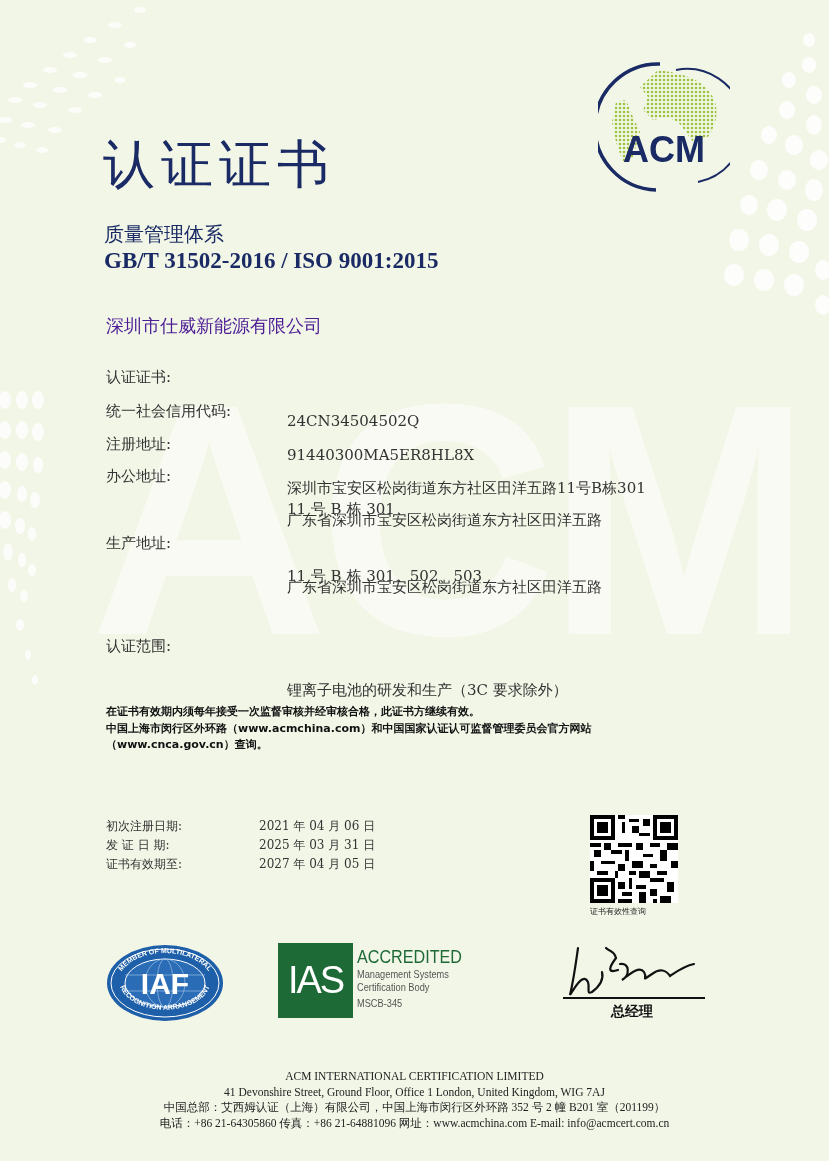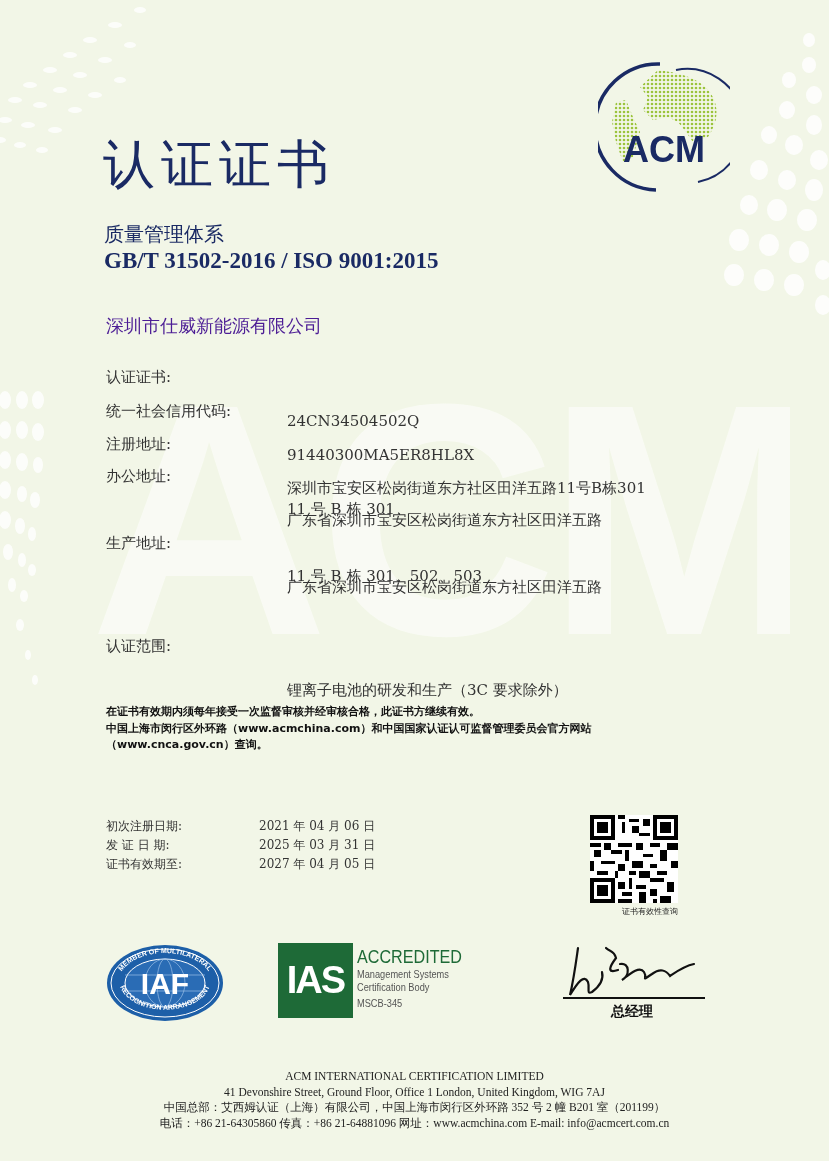--- a/index.html
+++ b/index.html
@@ -35,25 +35,25 @@
 
   .notes { left: 106px; top: 704px; font-size: 11px; line-height: 16.5px; color: #111; font-weight: bold; font-family: "DejaVu Sans", sans-serif; }
   .notes .iaf { font-family: "Liberation Serif", serif; font-size: 12px; }
 
   .dates { left: 106px; top: 818px; font-size: 12px; color: #333; font-family: "DejaVu Serif", serif; }
   .dates .drow { position: relative; height: 19px; }
   .dates .dl { position: absolute; left: 0; white-space: nowrap; }
   .dates .dv { position: absolute; left: 153px; white-space: nowrap; }
 
   .qr { left: 590px; top: 815px; width: 88px; height: 88px; }
-  .qr-cap { left: 590px; top: 906px; width: 88px; text-align: right; font-size: 8px; color: #222; font-family: "DejaVu Sans", sans-serif; }
+  .qr-cap { left: 590px; top: 906px; width: 88px; text-align: left; font-size: 8px; color: #222; font-family: "DejaVu Sans", sans-serif; }
 
   .iaf-logo { left: 106px; top: 944px; width: 118px; height: 78px; }
   .ias-box { left: 278px; top: 943px; width: 75px; height: 75px; background: #1e6a37; color: #fff;
-    font-family: "Liberation Sans", sans-serif; font-weight: bold; font-size: 38px; line-height: 75px; text-align: center; letter-spacing: -2px; }
+    font-family: "Liberation Sans", sans-serif; font-weight: normal; font-size: 38px; line-height: 75px; text-align: center; letter-spacing: -2px; }
   .ias-text { left: 357px; top: 946px; font-family: "Liberation Sans", sans-serif; color: #1e6a37; }
   .ias-text .acc { font-size: 19px; letter-spacing: 0px; transform: scaleX(0.85); transform-origin: left; display: block; white-space: nowrap; }
   .ias-text .sm { font-size: 10.5px; color: #555; line-height: 13px; display: block; white-space: nowrap; transform: scaleX(0.88); transform-origin: left; }
 
   .sig { left: 560px; top: 940px; width: 150px; height: 60px; }
   .sig-line { left: 563px; top: 997px; width: 142px; height: 1.5px; background: #111; }
   .sig-title { left: 611px; top: 1003px; font-size: 14px; font-weight: bold; color: #111; font-family: "DejaVu Sans", sans-serif; }
 
   .footer { left: 0; width: 829px; top: 1069px; text-align: center; font-size: 11.5px; line-height: 15.5px; color: #222; font-family: Liberation Serif, serif; }
 </style>

